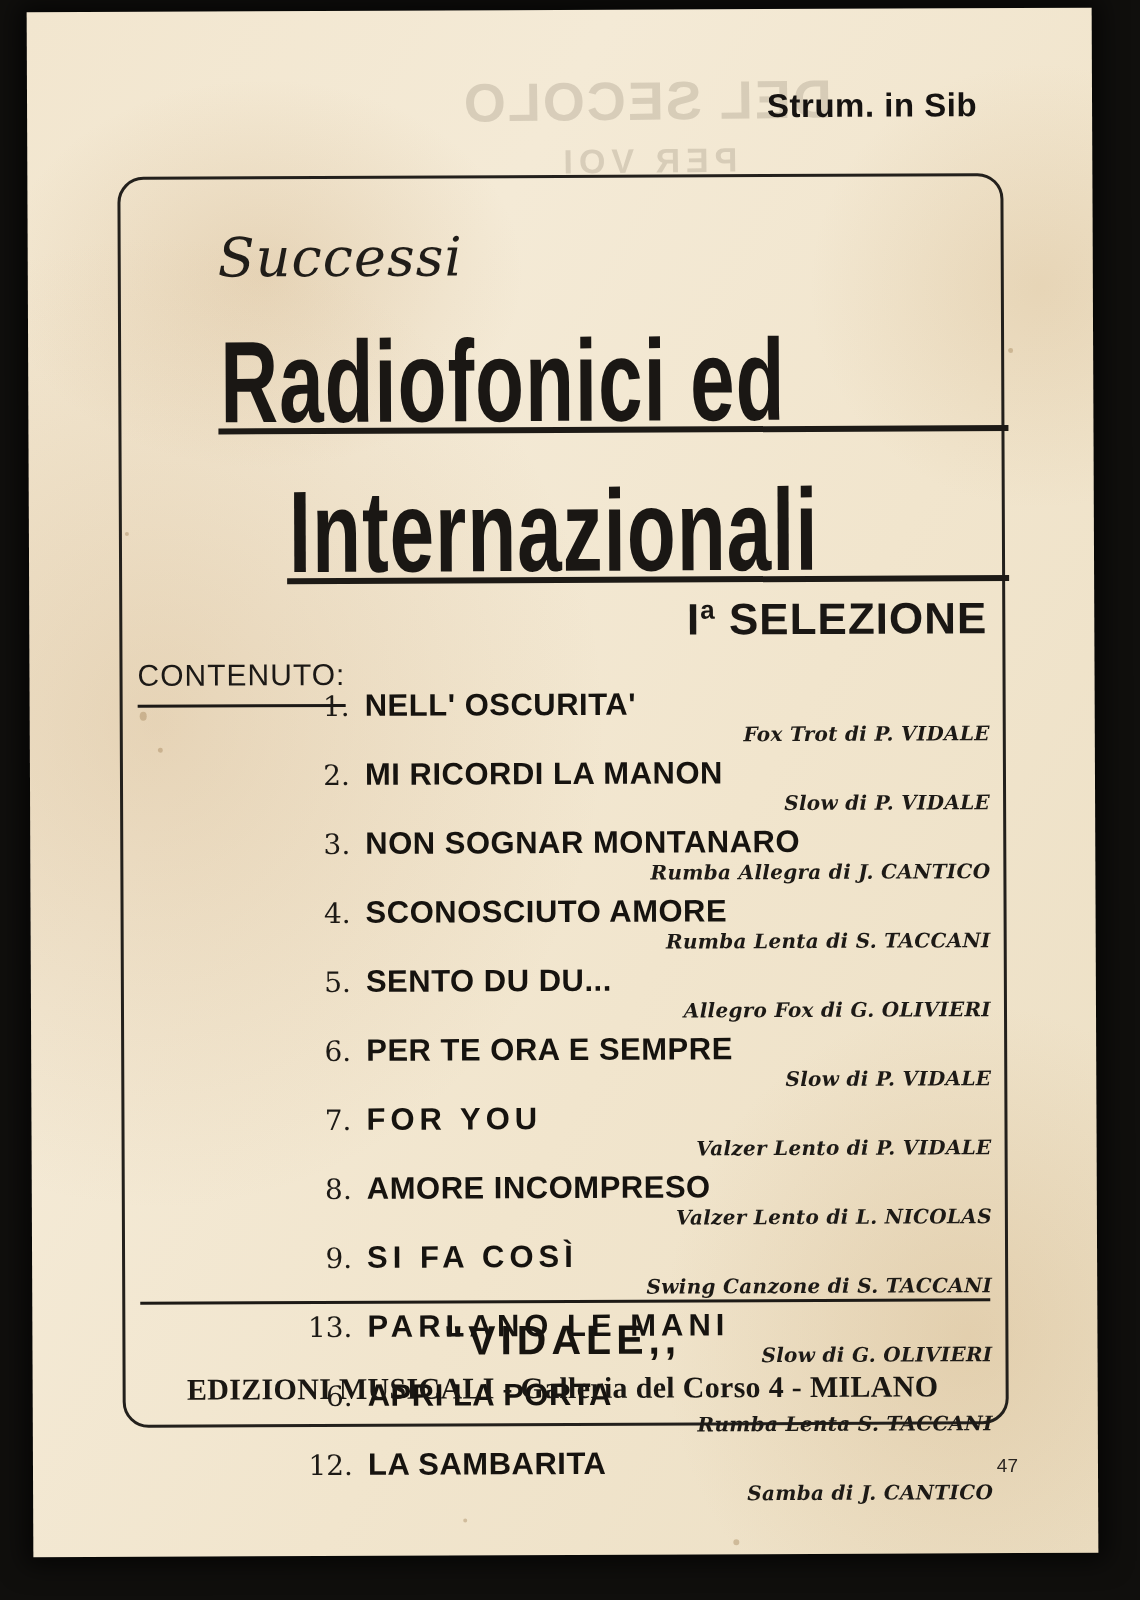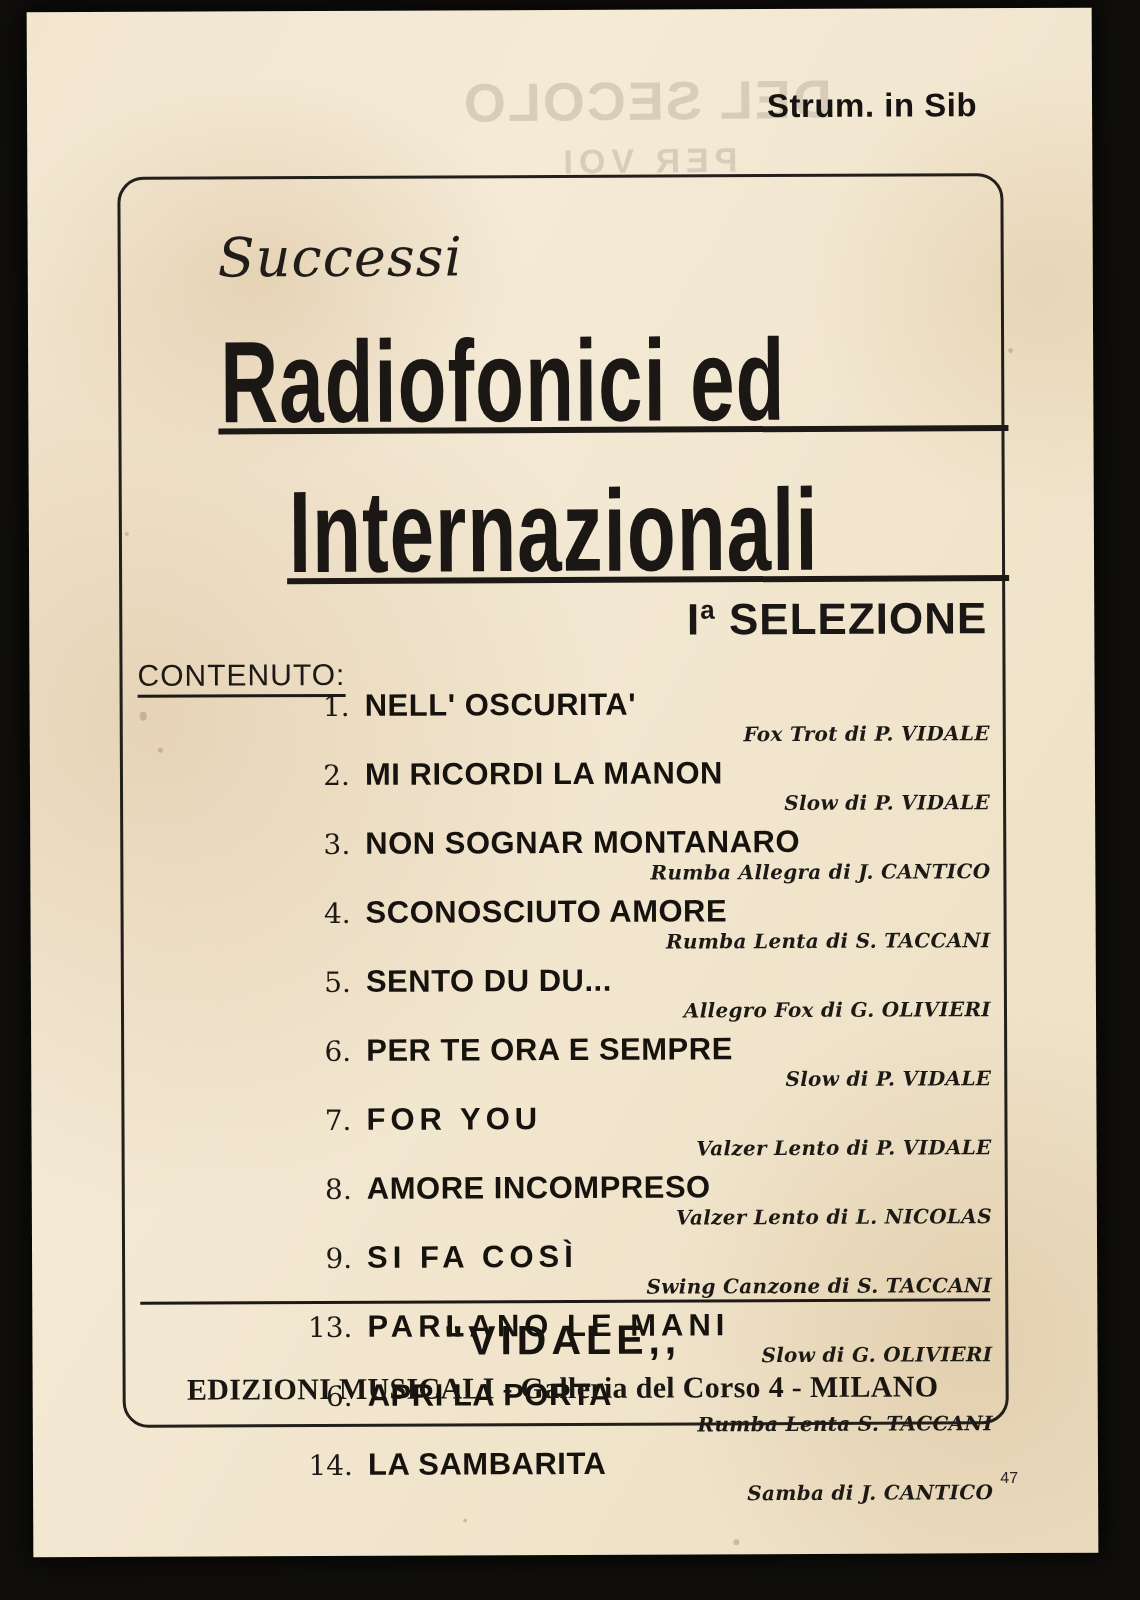--- a/index.html
+++ b/index.html
@@ -146,21 +146,21 @@
 
   .contenuto {
     position: absolute;
     left: 18px;
     top: 482px;
     font-family: "Liberation Sans", sans-serif;
     font-size: 30px;
     color: #1c1916;
     letter-spacing: 1px;
     border-bottom: 3px solid #1c1916;
-    padding-bottom: 2px;
+    padding-bottom: 12px;
   }
 
   .tracklist {
     position: absolute;
     left: 170px;
     top: 512px;
     width: 700px;
   }
 
   .track {
@@ -233,23 +233,23 @@
     font-family: "Liberation Serif", serif;
     font-weight: bold;
     font-size: 30px;
     color: #1a1713;
     letter-spacing: 0.3px;
   }
 
   .pagenum {
     position: absolute;
     right: 80px;
-    bottom: 66px;
-    font-family: "Liberation Sans", sans-serif;
-    font-size: 16px;
+    bottom: 76px;
+    font-family: "Liberation Sans", sans-serif;
+    font-size: 19px;
     color: #2a2520;
   }
 
   
   .speck {
     position: absolute;
     border-radius: 50%;
     background: rgba(150,115,70,0.35);
     pointer-events: none;
   }
@@ -349,21 +349,21 @@
           <span class="credit">Slow di G. OLIVIERI</span>
         </div>
 
         <div class="track">
           <span class="num">6.</span>
           <span class="title">APRI LA PORTA</span>
           <span class="credit">Rumba Lenta S. TACCANI</span>
         </div>
 
         <div class="track">
-          <span class="num">14.</span>
+          <span class="num">12.</span>
           <span class="title">LA SAMBARITA</span>
           <span class="credit">Samba di J. CANTICO</span>
         </div>
 
       </div>
 
       <div class="footrule"></div>
 
       <div class="vidale">"VIDALE,,</div>
       <div class="edizioni">EDIZIONI MUSICALI - Galleria del Corso 4 - MILANO</div>

